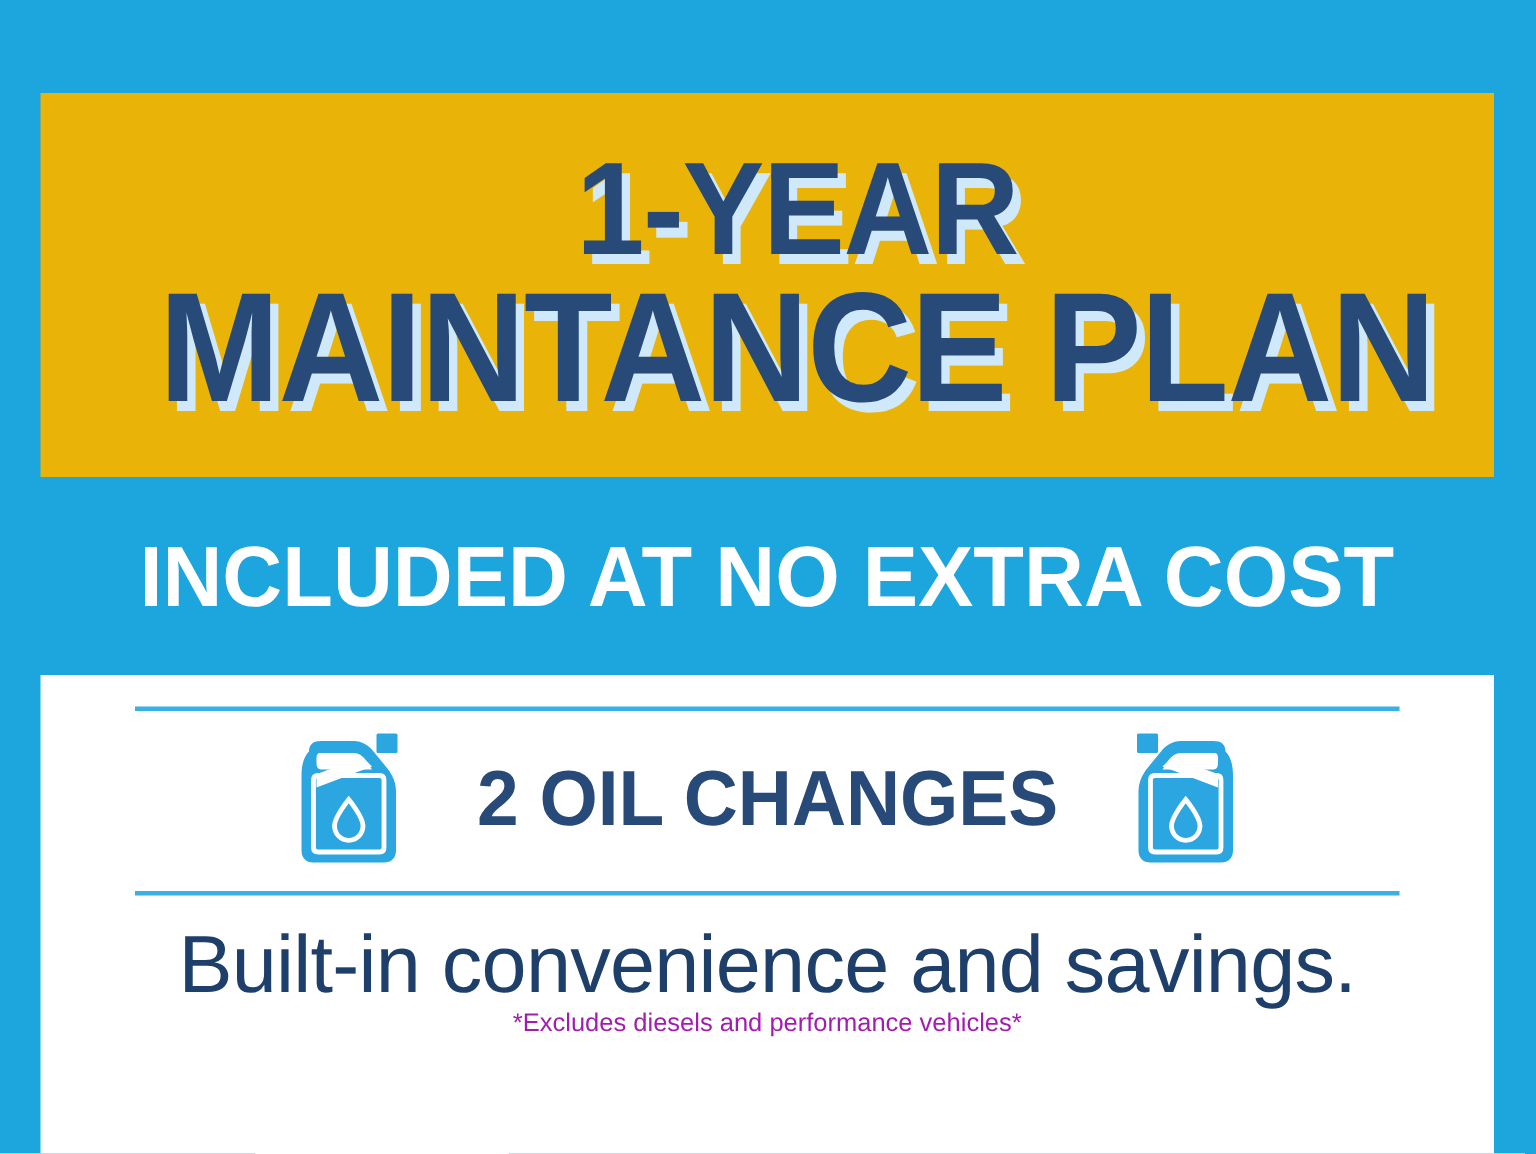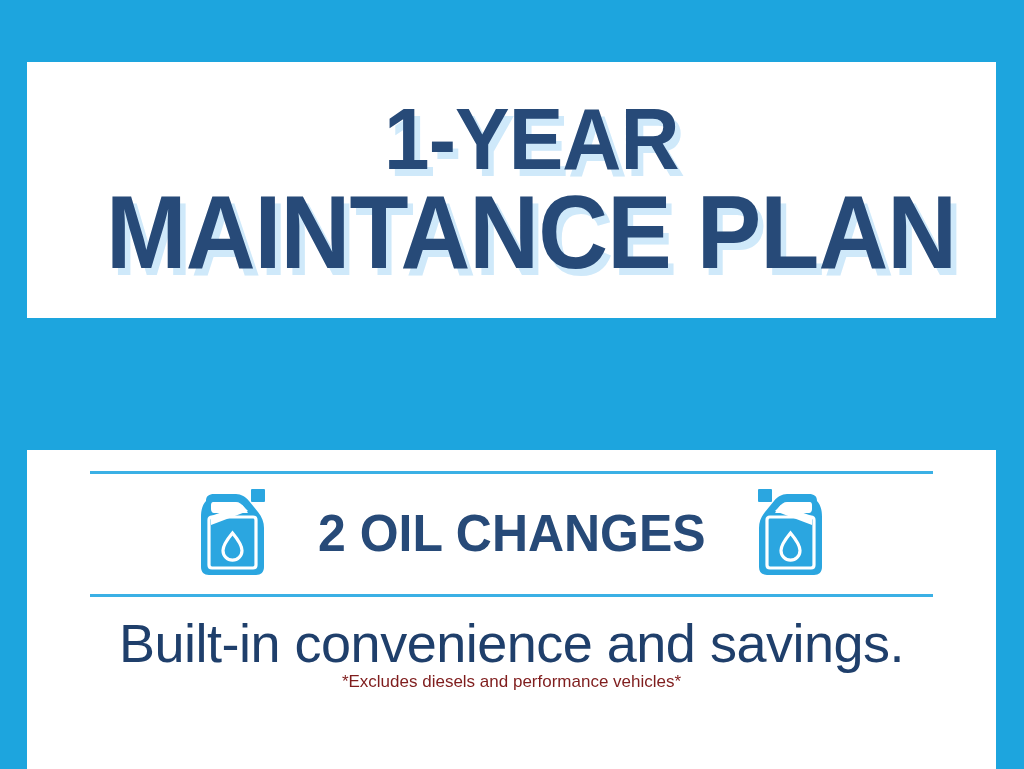--- a/index.html
+++ b/index.html
@@ -21,21 +21,21 @@
     box-sizing: border-box;
   }
 
   
   .panel-headline {
     position: absolute;
     left: 27px;
     top: 62px;
     width: 969px;
     height: 256px;
-    background: #ffffff;
+    background: #eab308;
     display: flex;
     flex-direction: column;
     align-items: center;
     justify-content: center;
     box-sizing: border-box;
     padding-left: 40px;
   }
 
   .headline-line {
     font-family: "Liberation Sans Narrow", "Liberation Sans", sans-serif;
@@ -151,35 +151,38 @@
 
   .disclaimer {
     position: absolute;
     left: 0;
     top: 222px;
     width: 969px;
     text-align: center;
     font-family: "Liberation Sans Narrow", "Liberation Sans", sans-serif;
     font-weight: normal;
     font-size: 17px;
-    color: #7f1d1d;
+    color: #a21caf;
     letter-spacing: 0px;
     white-space: nowrap;
   }
 </style>
 </head>
 <body>
 
 <div class="poster">
 
   <div class="panel-headline">
     <div class="headline-line headline-line-1">1-YEAR</div>
     <div class="headline-line headline-line-2">MAINTANCE PLAN</div>
   </div>
 
+  <div class="subtitle-band">
+    <div class="subtitle-text">INCLUDED AT NO EXTRA COST</div>
+  </div>
 
   <div class="panel-details">
 
     <div class="rule rule-top"></div>
 
     <div class="feature-row">
 
       <svg class="oil-icon" viewBox="0 0 76 92" xmlns="http://www.w3.org/2000/svg">
         <g>
           <rect x="55" y="2" width="14" height="13" rx="1" fill="#2ba6e0"></rect>

